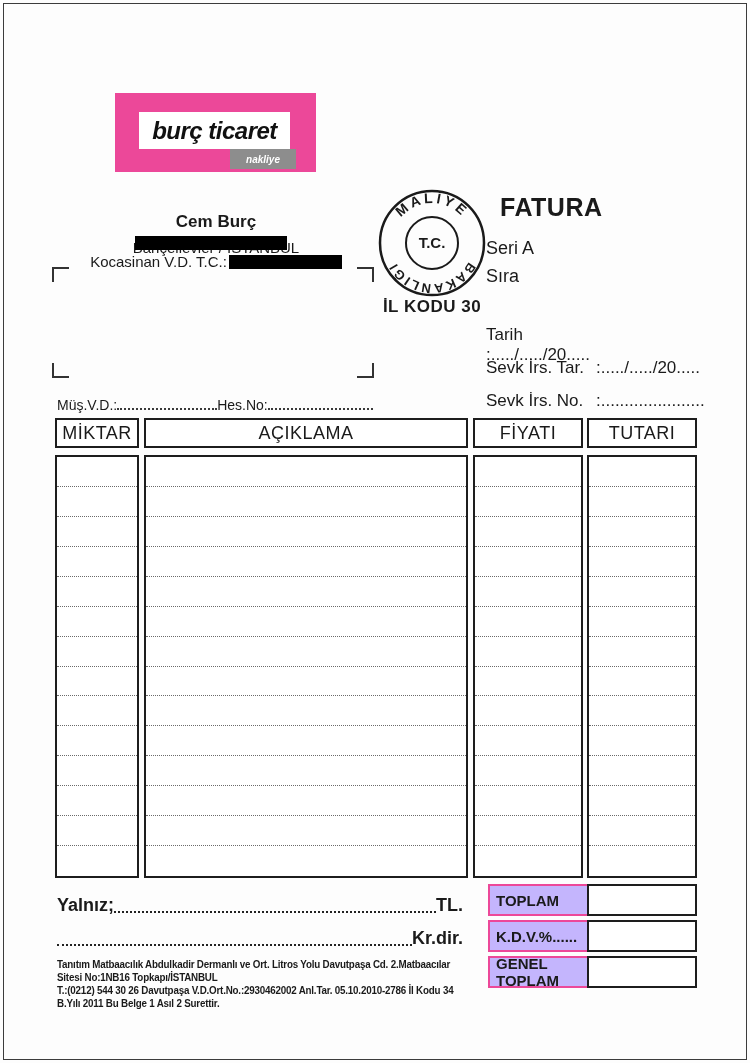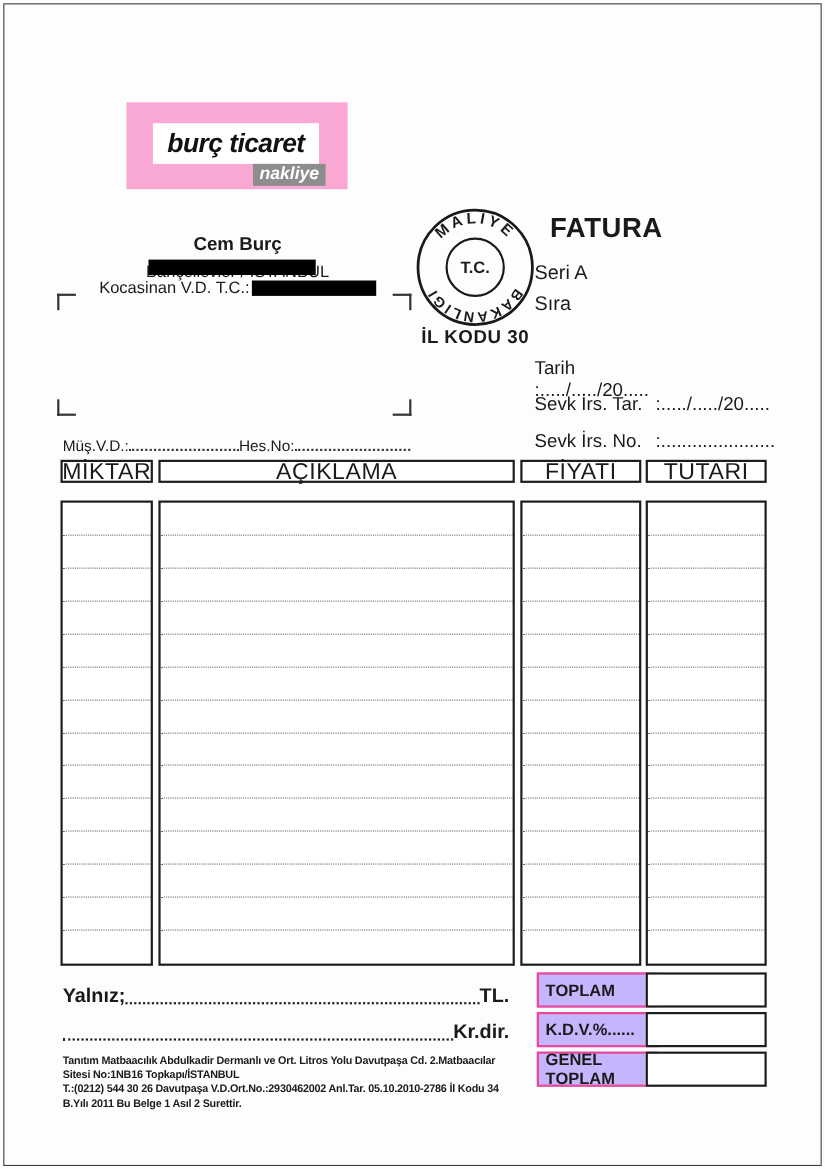--- a/index.html
+++ b/index.html
@@ -1,27 +1,27 @@
 <!DOCTYPE html>
 <html><head>
 <meta charset="utf-8">
 <style>
   * { margin:0; padding:0; box-sizing:border-box; }
   html,body { width:750px; height:1063px; background:#fdfdfd; }
   body { font-family:"Liberation Sans", sans-serif; color:#1a1a1a; position:relative; }
   .page-border { position:absolute; left:3px; top:3px; right:3px; bottom:3px; border:1px solid #3c3c3c; }
 
   
-  .logo-block { position:absolute; left:115px; top:93px; width:201px; height:79px; background:#f9a8d4; }
+  .logo-block { position:absolute; left:115px; top:93px; width:201px; height:79px; background:#ec4899; }
   .logo-white-box { position:absolute; left:24px; top:19px; width:151px; height:37px; background:#ffffff;
                     display:flex; align-items:center; justify-content:center; }
   .logo-primary { font-size:24px; font-weight:bold; font-style:italic; color:#111; letter-spacing:-0.5px; }
   .logo-sub-box { position:absolute; left:115px; top:56px; width:66px; height:20px; background:#8d8d8d;
                   display:flex; align-items:center; justify-content:center; }
-  .logo-secondary { font-size:16px; font-weight:bold; font-style:italic; color:#ffffff; }
+  .logo-secondary { font-size:10px; font-weight:bold; font-style:italic; color:#ffffff; }
 
   
   .company { position:absolute; left:40px; top:172px; width:352px; text-align:center; }
   .company-name { font-size:17px; font-weight:bold; margin-bottom:5px;margin-top:40px; }
   .company-addr { font-size:15px; line-height:21px; }
   .redact-bar-1 { position:absolute; left:135px; top:236px; width:152px; height:14px; background:#000; }
   .tax-line { position:absolute; left:40px; top:253px; width:352px; display:flex; justify-content:center; align-items:center; font-size:15px; }
   .redact-bar-2 { display:inline-block; width:113px; height:14px; background:#000; margin-left:2px; }
 
   
@@ -49,22 +49,22 @@
   .meta-row { position:absolute; left:486px; width:225px; display:flex; font-size:17px; }
   .meta-row .lbl { width:110px; flex:none; }
   .meta-row.r1 { top:325px;flex-direction:column; } .meta-row.r2 { top:358px; } .meta-row.r3 { top:391px; }
 
   
   .mus-line { position:absolute; left:57px; top:397px; width:316px; display:flex; align-items:flex-end; font-size:14px; }
   .mus-line .dotleader { border-bottom:2px dotted #3a3a3a; margin-bottom:3px; }
   .mus-line .lead1 { flex:0.95; } .mus-line .lead2 { flex:1; }
 
   
-  .hdr-box { position:absolute; top:418px; height:21px; border:2px solid #1d1d1d;
-             display:flex; align-items:center; justify-content:center; font-size:21px; letter-spacing:0.5px; background:#fff; }
+  .hdr-box { position:absolute; top:418px; height:30px; border:2px solid #1d1d1d;
+             display:flex; align-items:center; justify-content:center; font-size:18px; letter-spacing:0.5px; background:#fff; }
   .col-box { position:absolute; top:455px; height:423px; border:2px solid #1d1d1d; background:#fff;
              display:grid; grid-template-rows:repeat(14, 1fr); }
   .c1 { left:55px;  width:84px; }
   .c2 { left:144px; width:324px; }
   .c3 { left:473px; width:110px; }
   .c4 { left:587px; width:110px; }
   .body-row { border-bottom:1px dotted #6a6a6a; }
   .body-row:last-child { border-bottom:none; }
 
   

